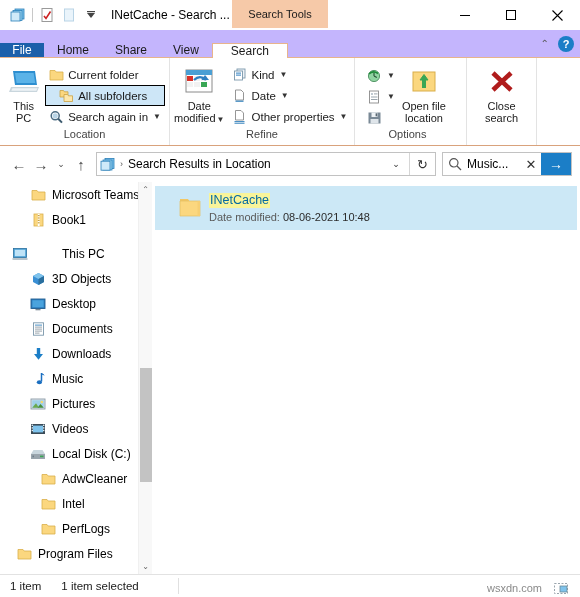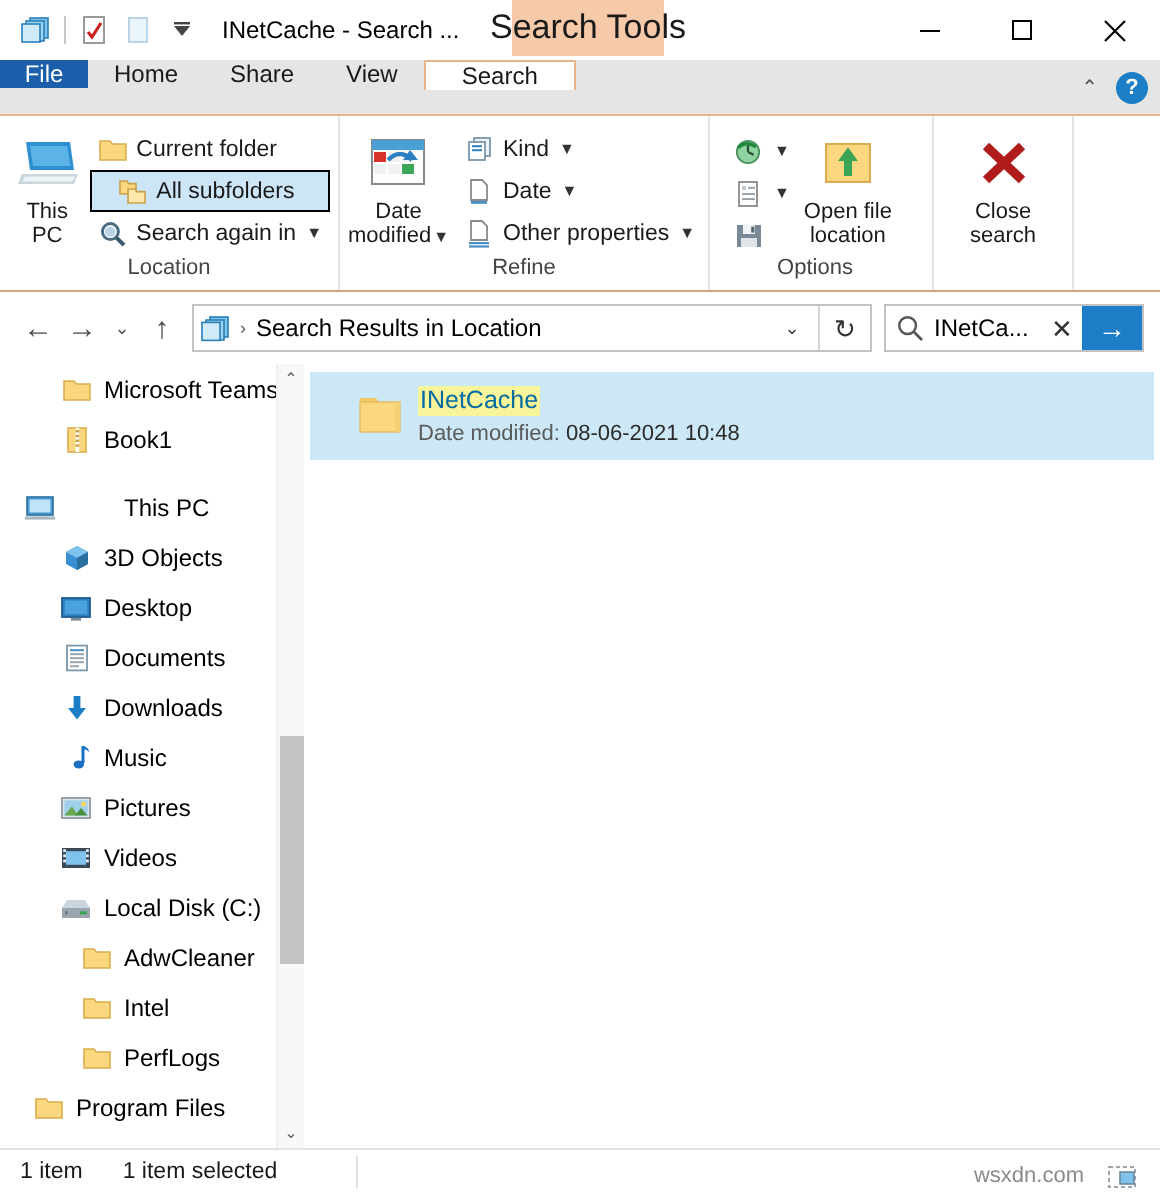--- a/index.html
+++ b/index.html
@@ -50,35 +50,34 @@
     width: 46px; height: 30px;
     display: flex; align-items: center; justify-content: center;
     font-size: 11px; color: #000;
   }
   .wc svg { display: block; }
 
   
   #ctx-tab {
     position: absolute;
     left: 232px; top: 0px;
-    width: 76px; height: 28px;
+    width: 96px; height: 28px;
     background: #f6c9a8;
     display: flex; align-items: center; justify-content: center;
-    font-size: 17px;
+    font-size: 11px;
     color: #1a1a1a;
     white-space: nowrap;
-    margin-left: 24px;
   }
 
   
   #tabstrip {
     height: 27px;
-    background: #e5e5e5;
+    background: #c4b5fd;
     display: flex;
-    align-items: flex-start;
+    align-items: flex-end;
     position: relative;
     flex: none;
     border-bottom: none;
   }
   #tab-file {
     width: 44px;
     background: #1b5faa;
     color: #fff;
     display: flex; align-items: center; justify-content: center;
     font-size: 12px;
@@ -569,21 +568,21 @@
       <span id="addr-dropdown">⌄</span>
       <span id="addr-refresh">↻</span>
     </div>
     <div id="searchbox">
       <span id="sb-icon">
         <svg width="14" height="14" viewBox="0 0 14 14">
           <circle cx="5.8" cy="5.8" r="4.2" fill="none" stroke="#555" stroke-width="1.2"></circle>
           <path d="M9 9 L13 13" stroke="#555" stroke-width="1.3"></path>
         </svg>
       </span>
-      <span id="sb-text" placeholder="Search">INetCa...</span>
+      <span id="sb-text" placeholder="Search">Music...</span>
       <span id="sb-clear">✕</span>
       <span id="sb-go">→</span>
     </div>
   </div>
 
   <div id="main">
 
     <div id="navpane">
       <div id="navlist">
 

